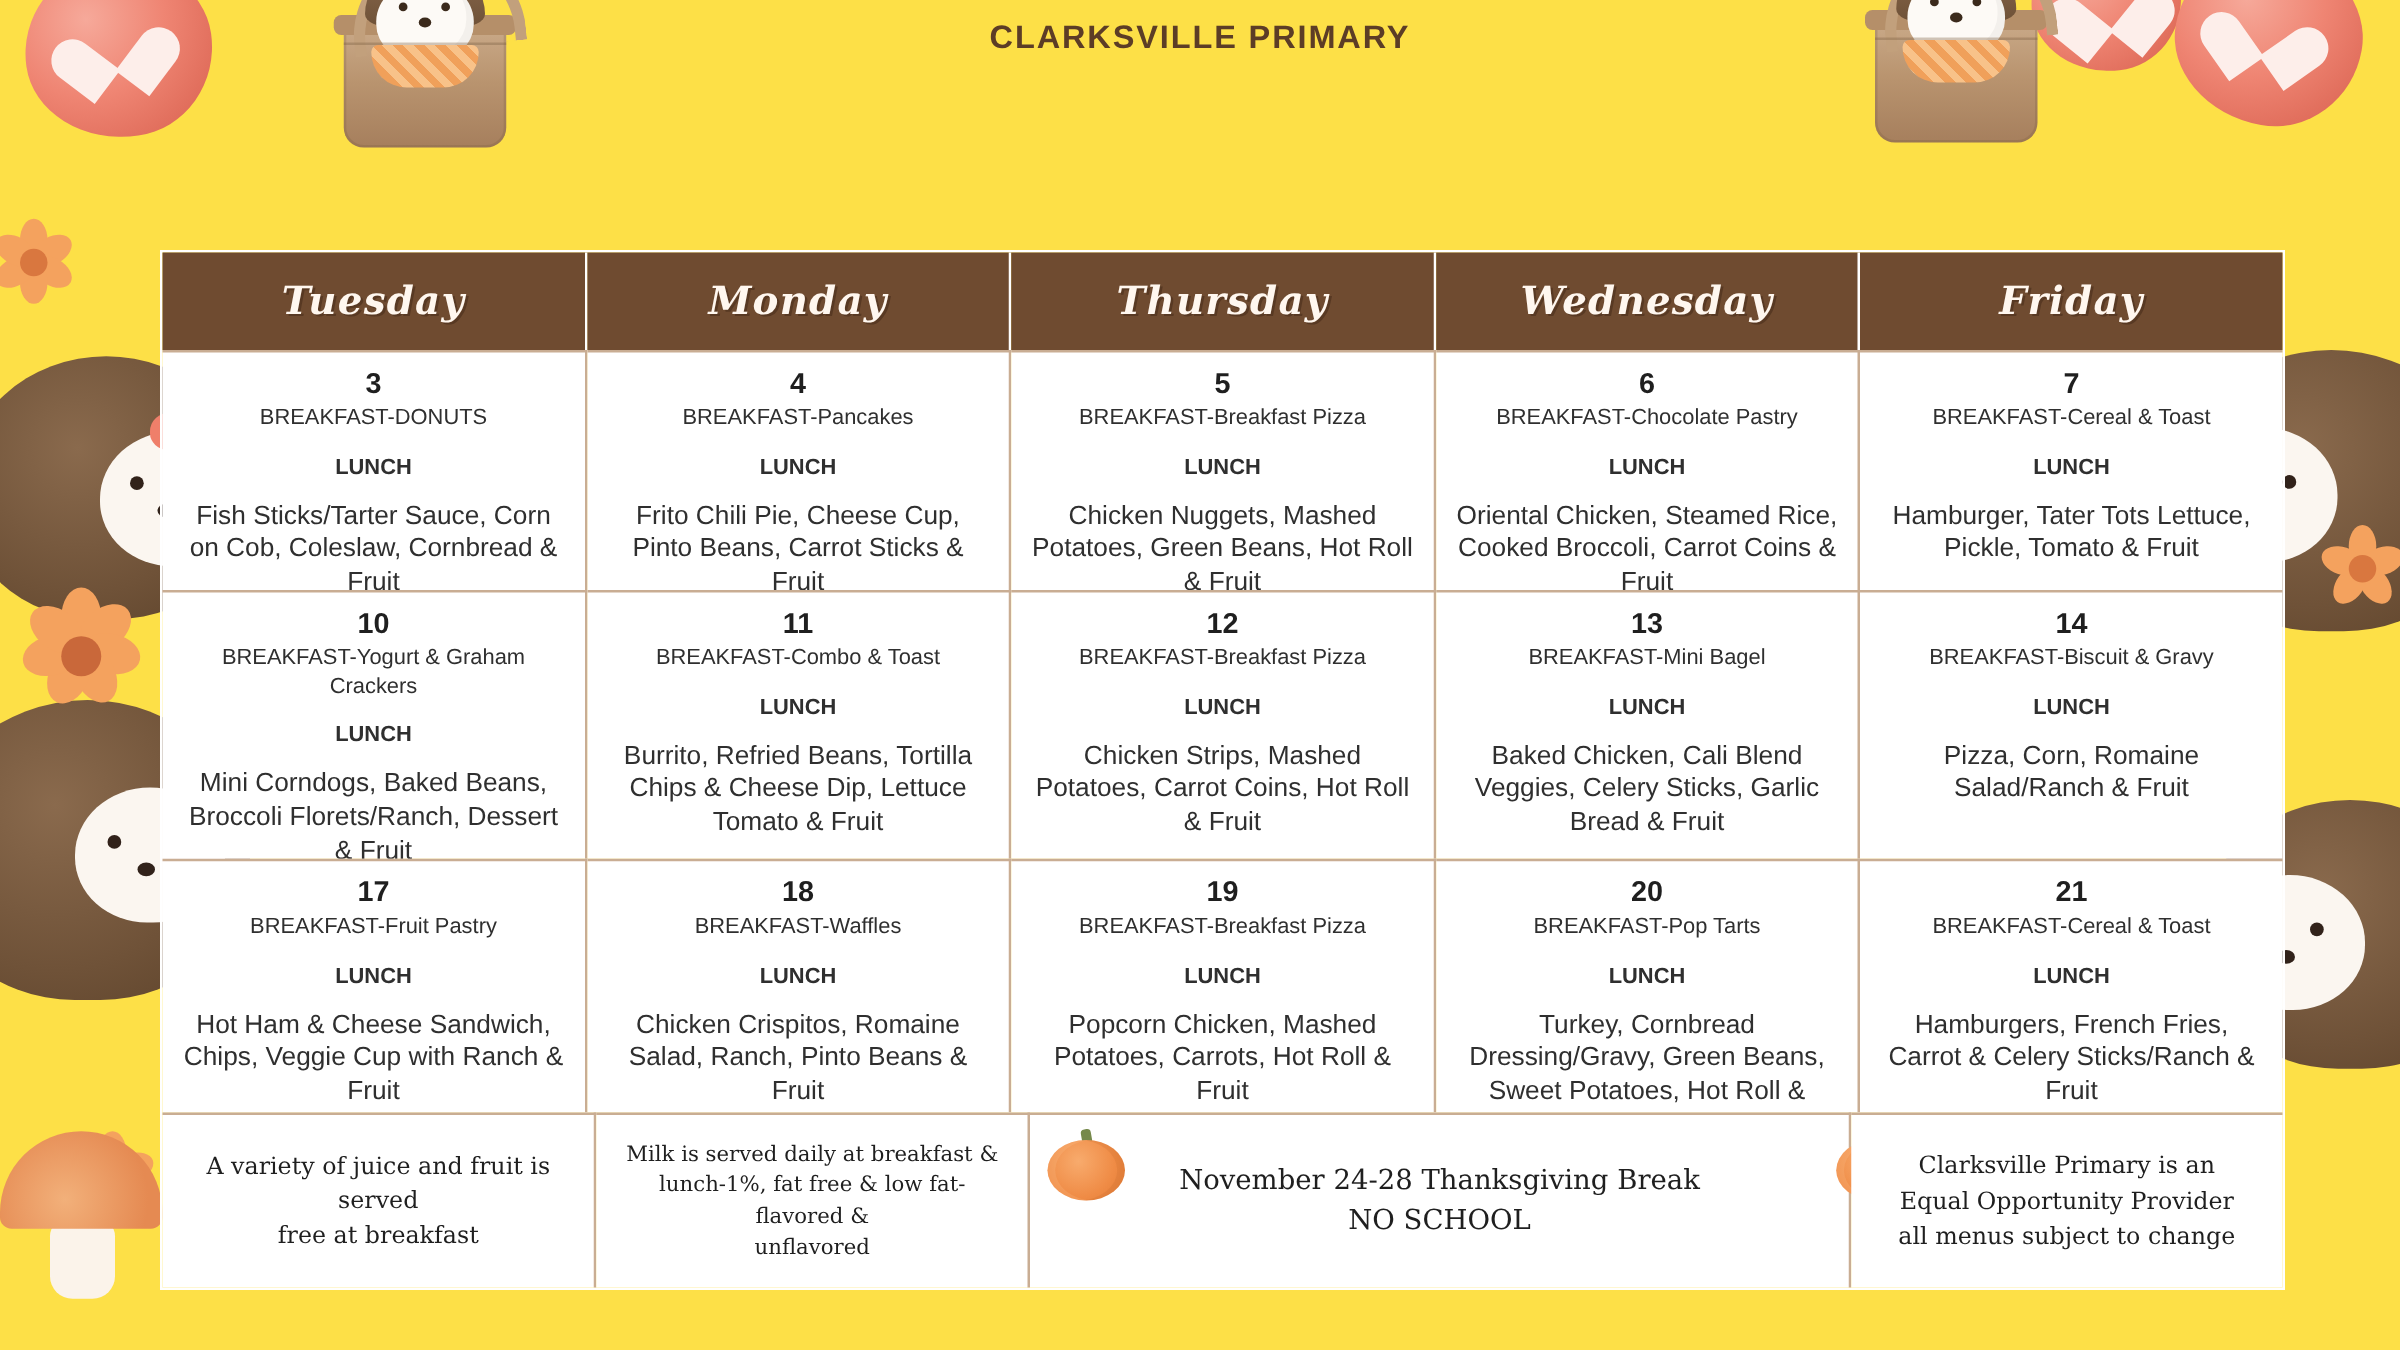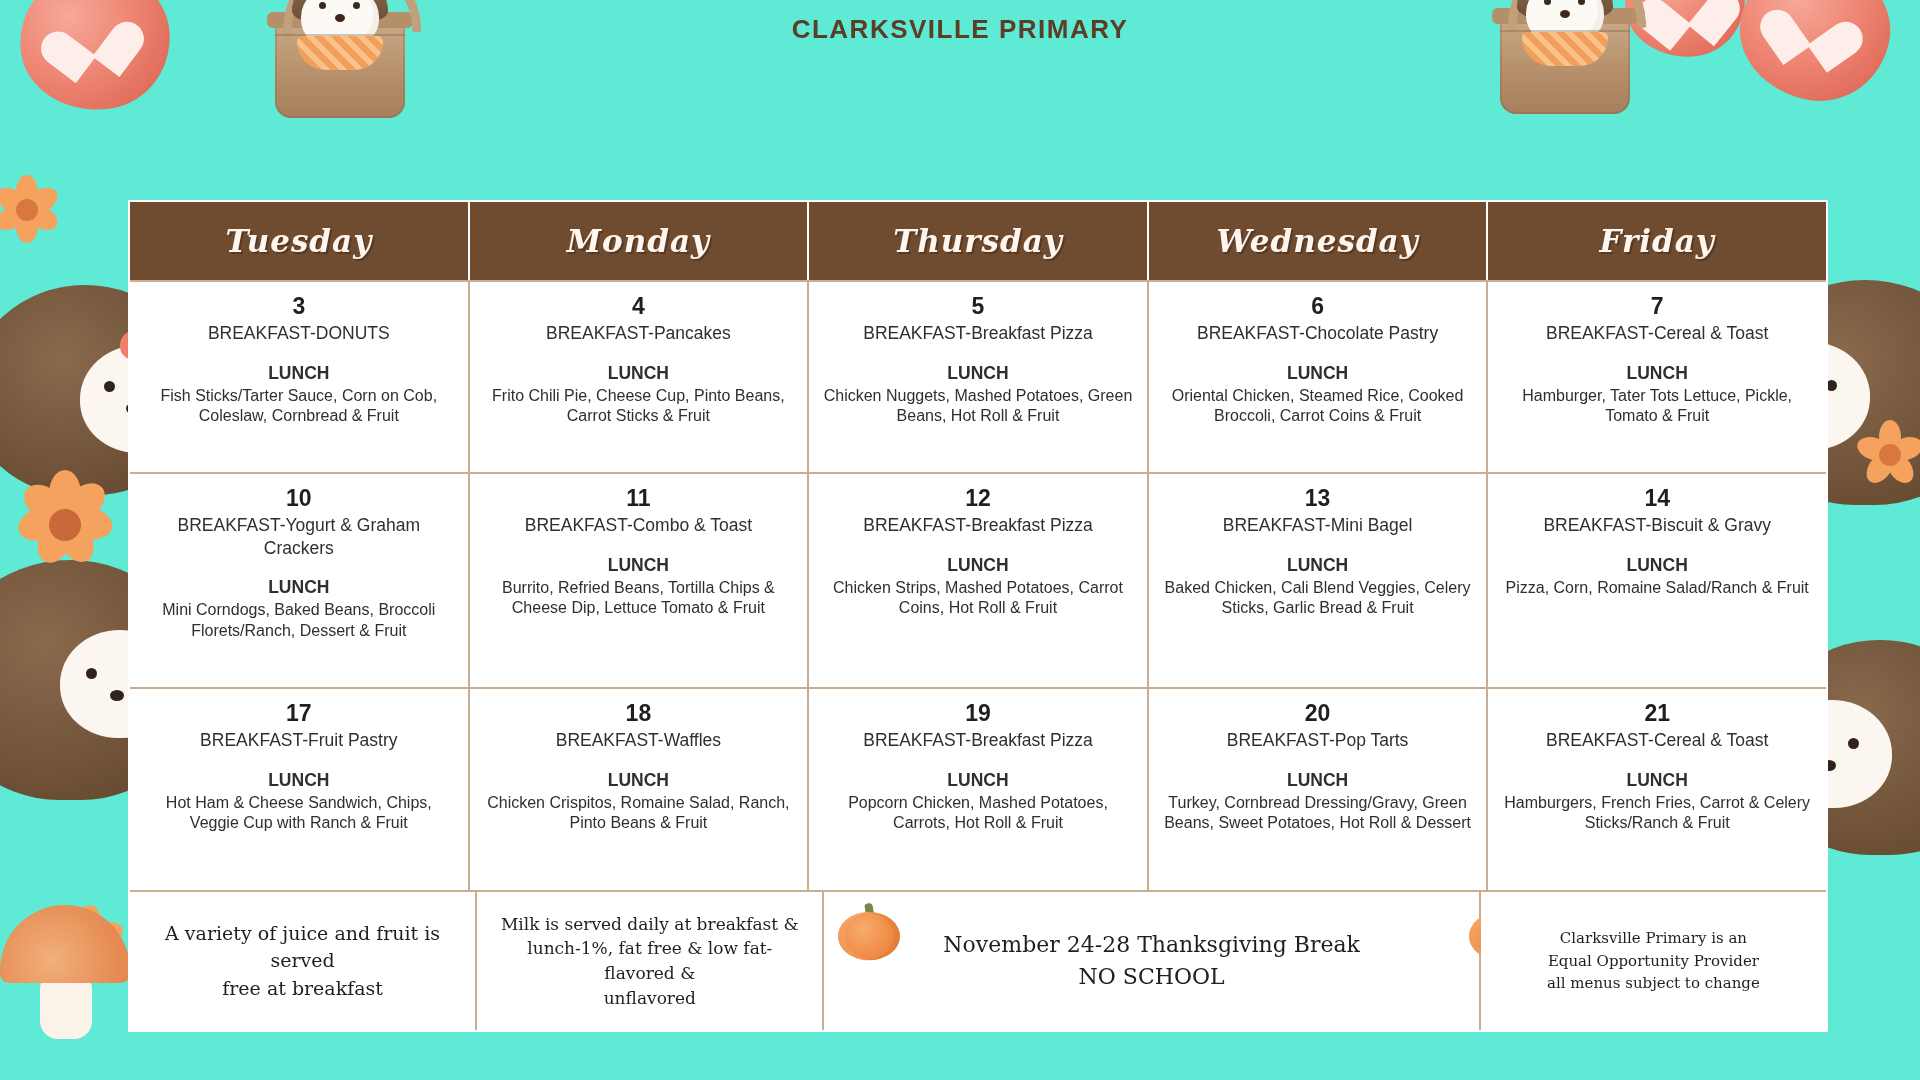--- a/index.html
+++ b/index.html
@@ -8,21 +8,21 @@
     width: 1920px;
     height: 1080px;
     overflow: hidden;
     font-family: "Liberation Sans", sans-serif;
   }
 
   #page {
     position: relative;
     width: 1920px;
     height: 1080px;
-    background: #5eead4;
+    background: #fde047;
     overflow: hidden;
   }
 
   
   .deco { position: absolute; pointer-events: none; }
 
   
   .apple {
     position: absolute;
     width: 150px; height: 140px;
@@ -300,42 +300,42 @@
     line-height: 1.3;
     margin-top: 1px;
   }
   .bk b { font-weight: normal; }
   .lunch-label {
     font-size: 17.5px;
     font-weight: bold;
     margin-top: 18px;
   }
   .lunch-items {
-    font-size: 16px;
+    font-size: 21px;
     line-height: 1.28;
-    margin-top: 2px;
+    margin-top: 16px;
   }
 
   
   .note-row .cell {
     height: 140px;
     display: flex;
     flex-direction: column;
     align-items: center;
     justify-content: center;
     font-family: "DejaVu Serif", serif;
     font-size: 19px;
     line-height: 1.45;
     color: #1f1f1f;
     position: relative;
     padding: 8px 18px;
   }
   .note-row .cell.small-note { font-size: 17px; }
   .note-row .cell.wide-note { font-size: 22px; }
-  .note-row .cell.right-note { font-size: 15px; line-height: 1.5; }
+  .note-row .cell.right-note { font-size: 19px; line-height: 1.5; }
 
   .note-line { display: block; }
 
   
   .note-row .cell.span2 { flex: 2 2 0; }
 
   .tg-pumpkin-left, .tg-pumpkin-right {
     position: absolute;
     top: 20px;
   }

